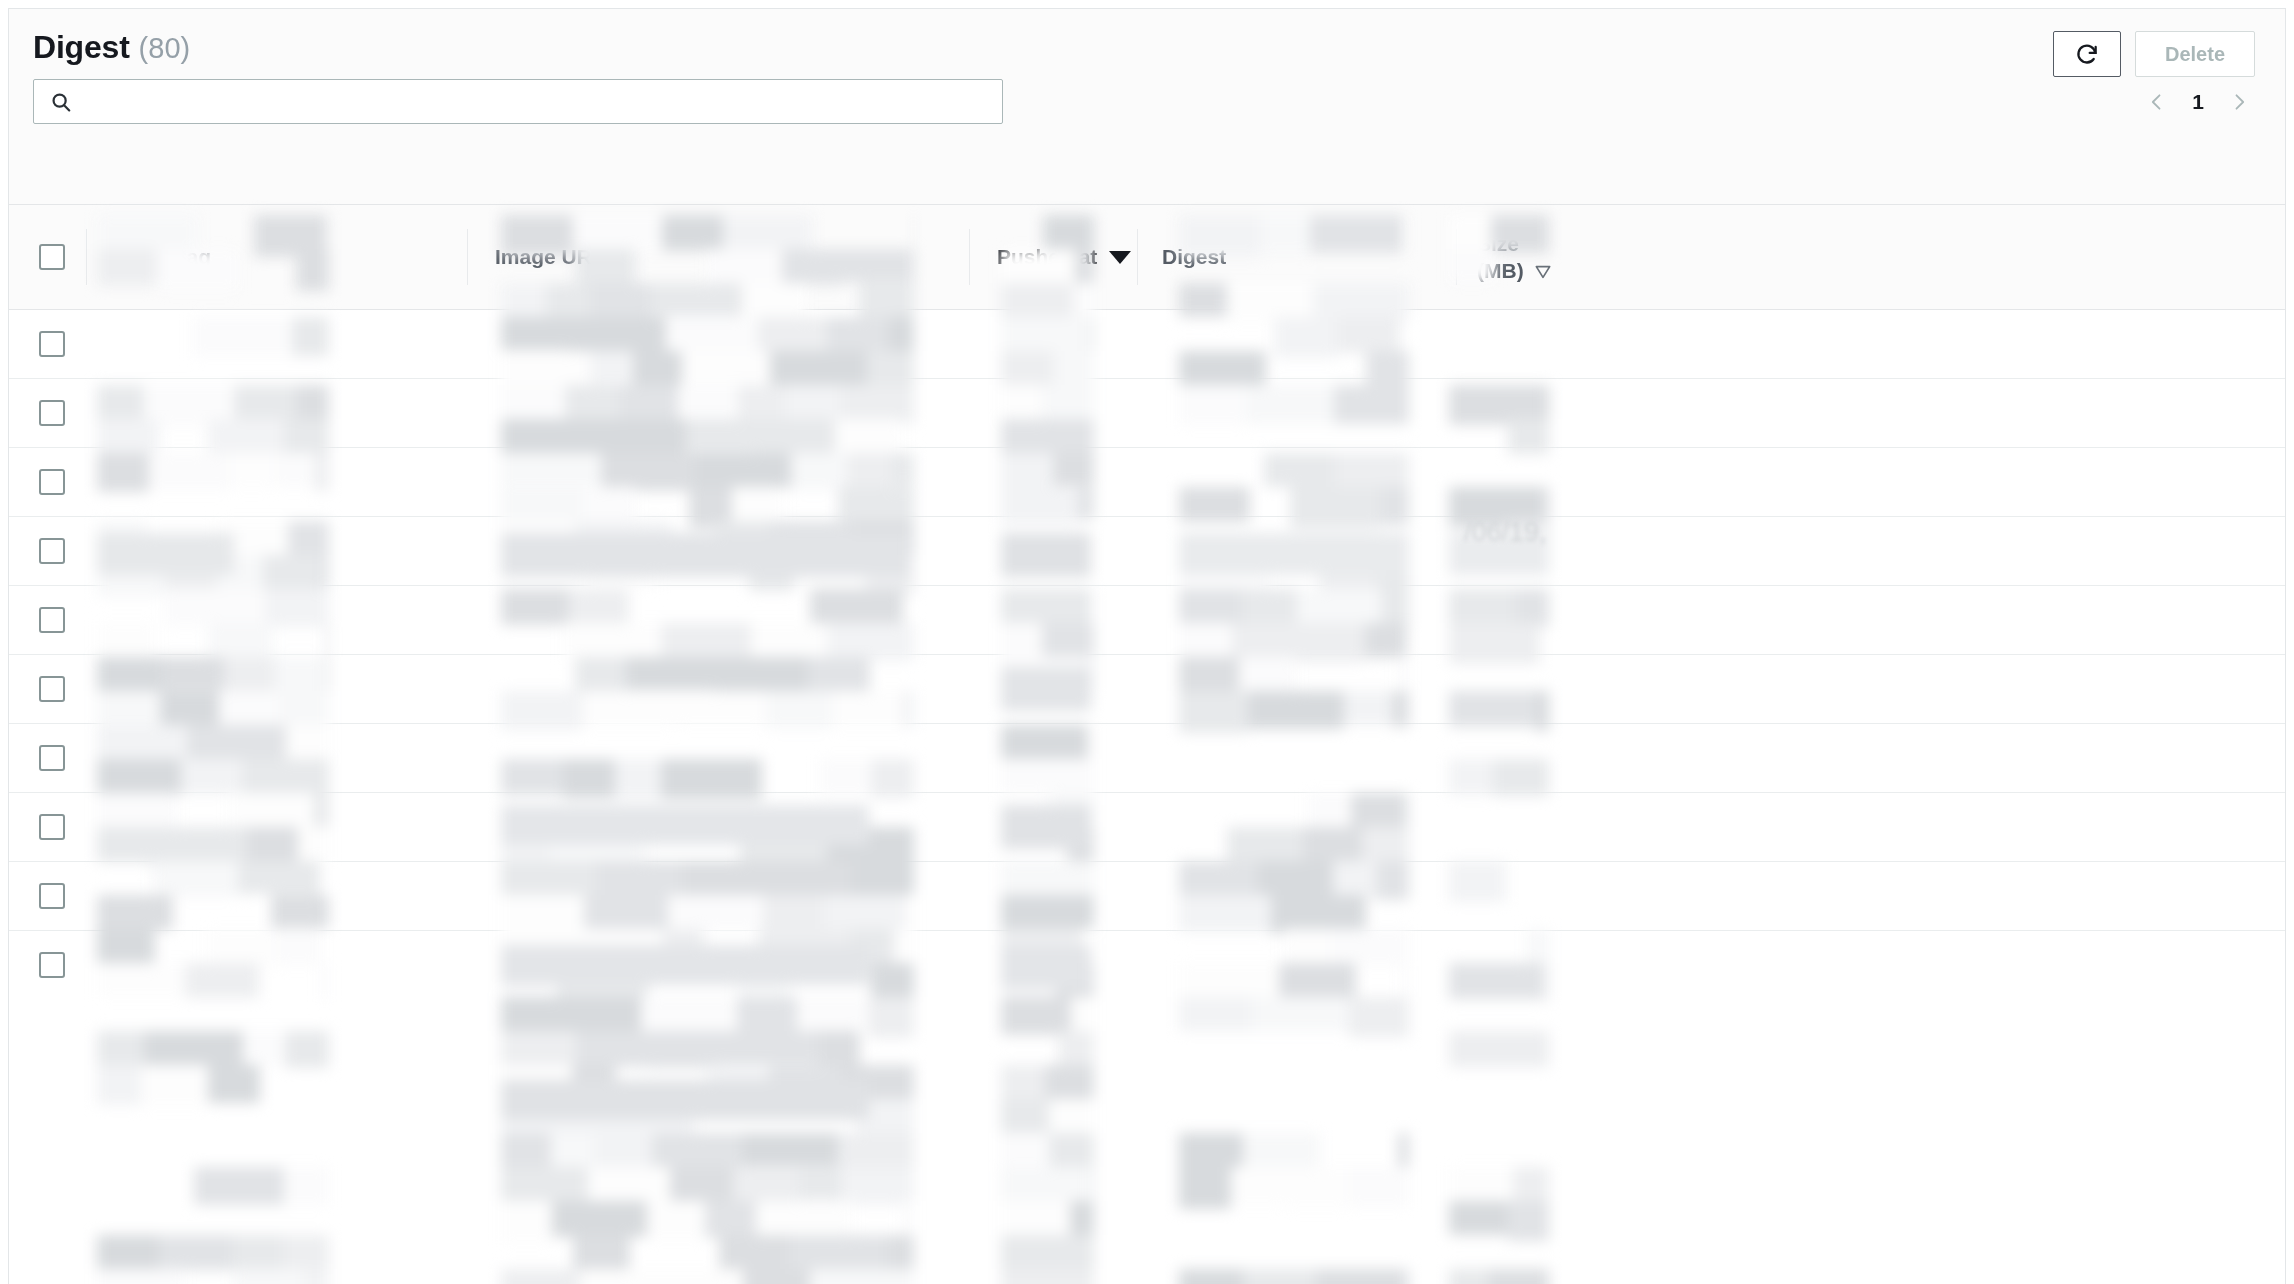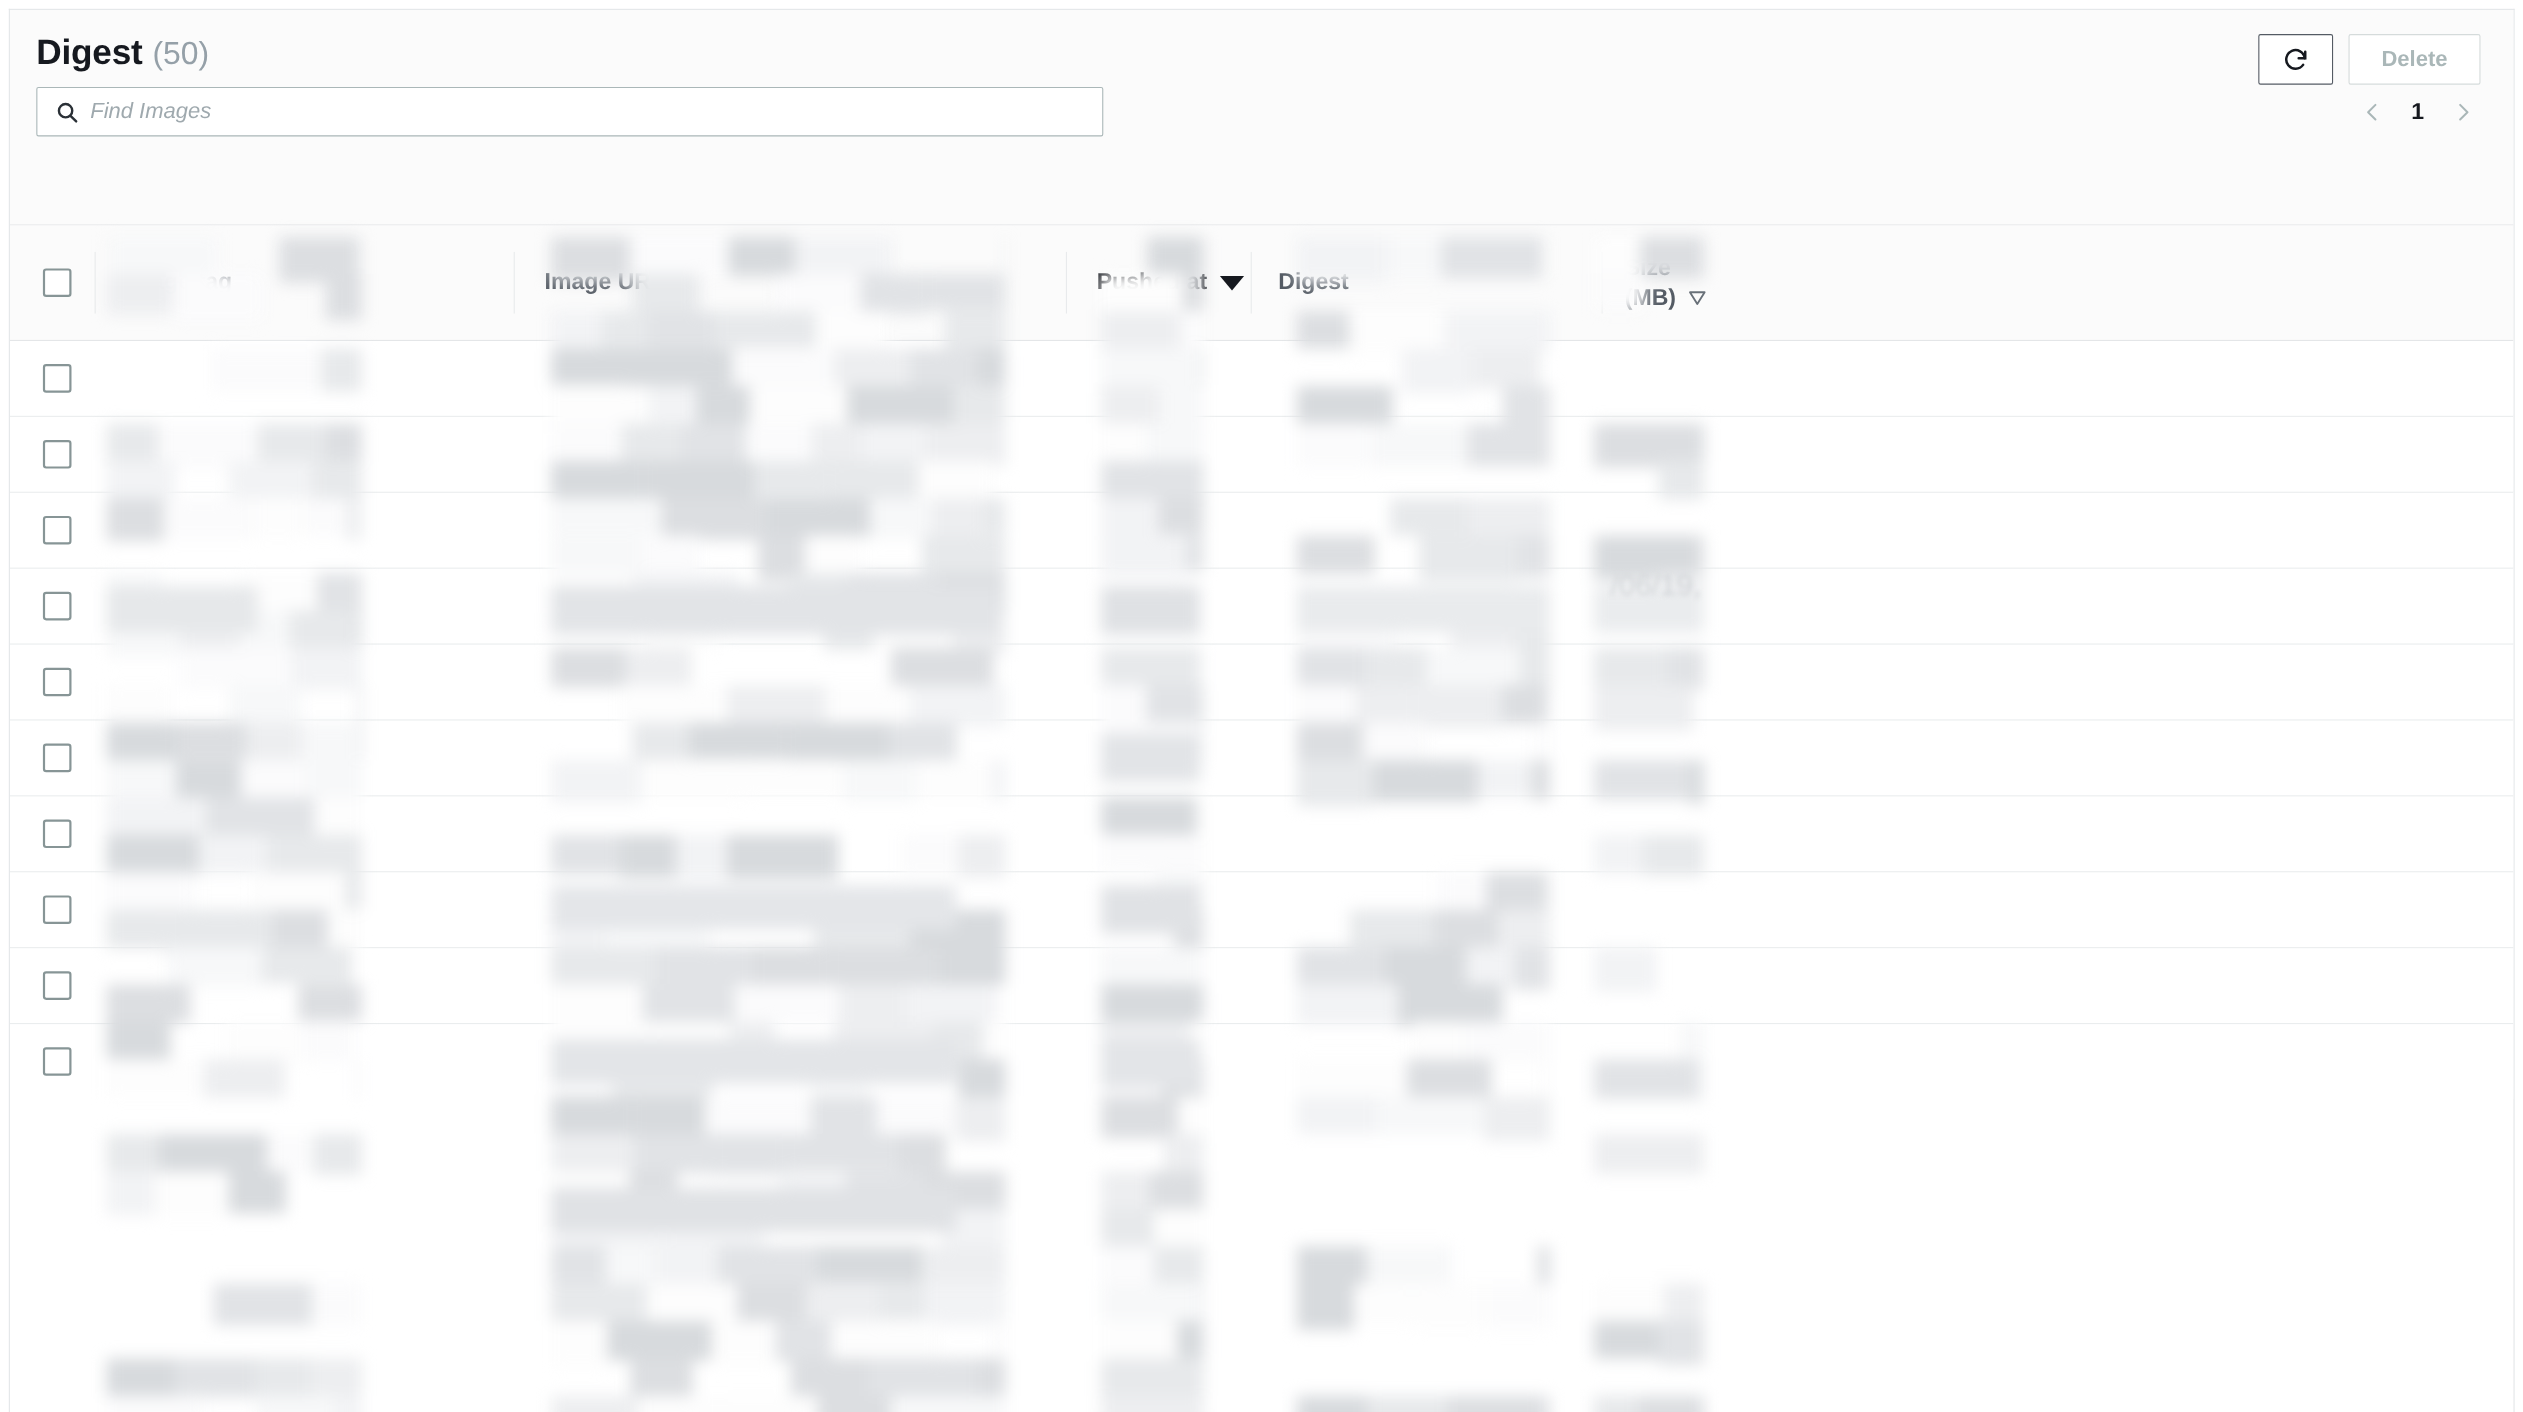--- a/index.html
+++ b/index.html
@@ -268,29 +268,28 @@
 </head>
 <body>
 
 <div id="root">
   <div class="card">
 
     <div class="toolbar">
 
       <div class="title-block">
         <span class="title-main">Digest</span>
-        <span class="title-count">(50)</span>
+        <span class="title-count">(80)</span>
       </div>
 
       <div class="search-wrap">
         <svg class="search-icon" viewBox="0 0 24 24" fill="none" stroke="currentColor" stroke-width="2.4" stroke-linecap="round">
           <circle cx="10.5" cy="10.5" r="6.6"></circle>
           <line x1="15.4" y1="15.6" x2="21" y2="21.2"></line>
         </svg>
-        <input class="search-input" type="text" placeholder="Find Images" style="">
       </div>
 
       <div class="actions">
         <div class="btn btn-refresh">
           <svg width="26" height="26" viewBox="0 0 24 24" fill="none" stroke="#16191f" stroke-width="2.1" stroke-linecap="round">
             <path d="M20 5.5 V11 H14.5"></path>
             <path d="M19.6 11A7.8 7.8 0 1 0 18.2 16.6"></path>
           </svg>
         </div>
         <div class="btn btn-delete">

